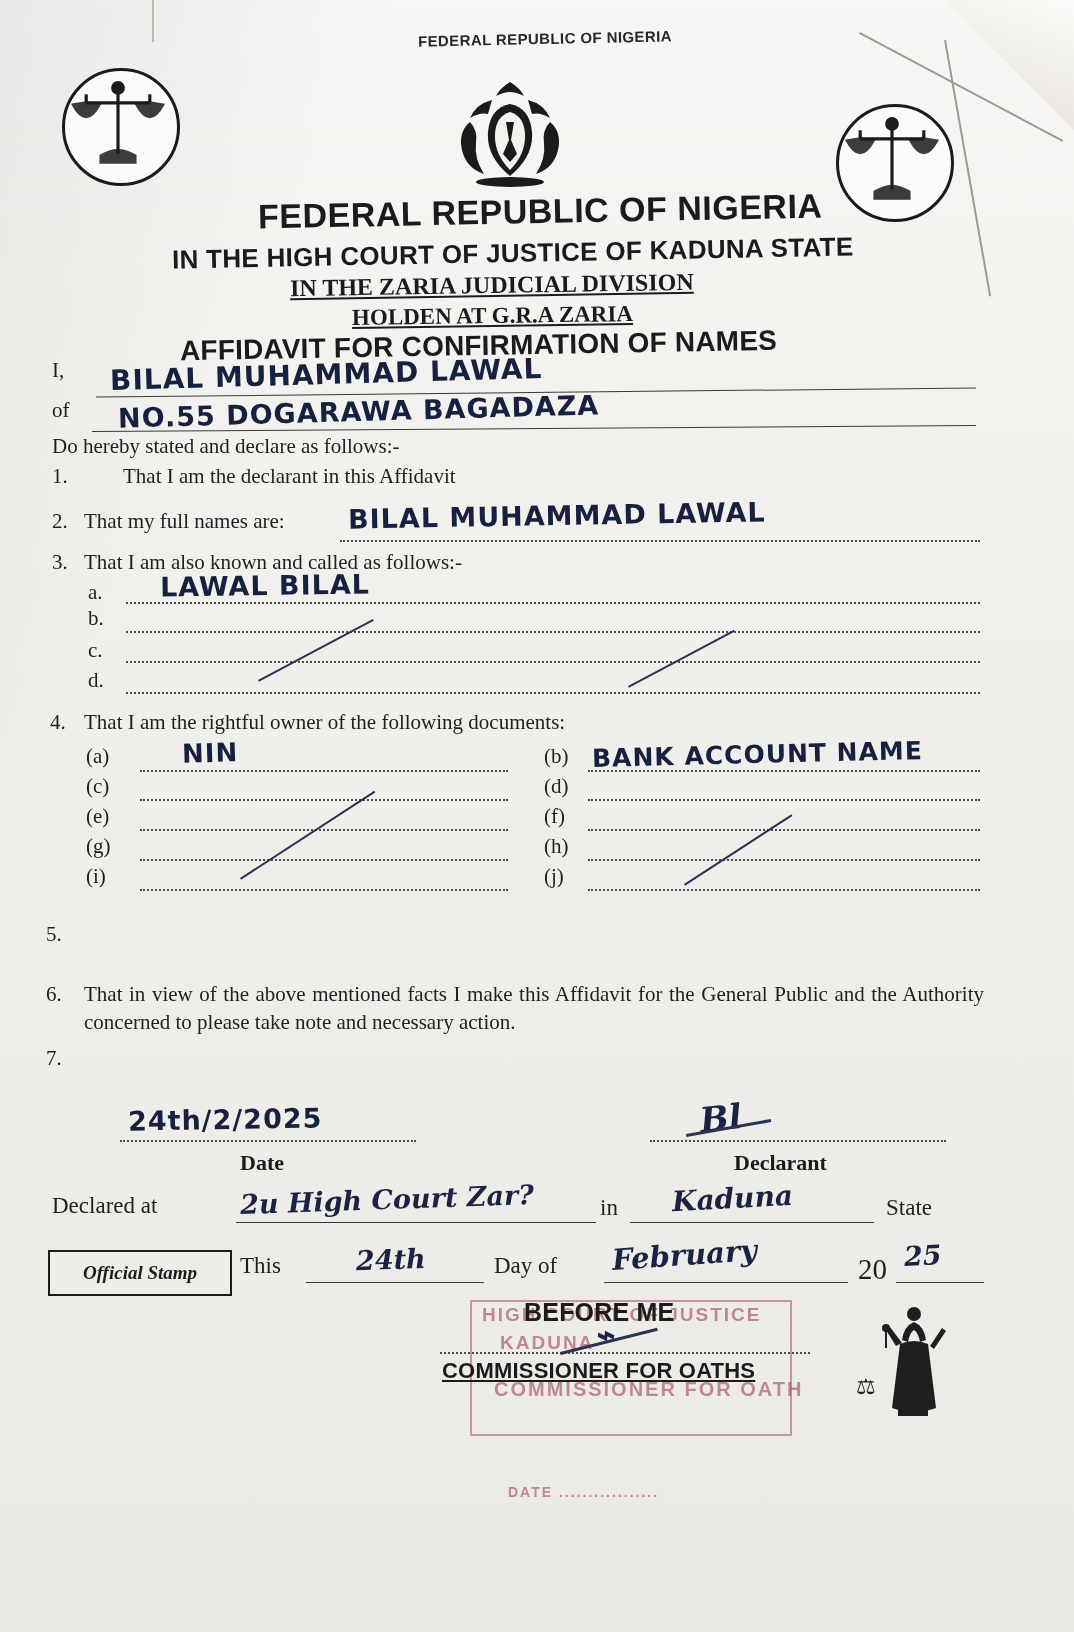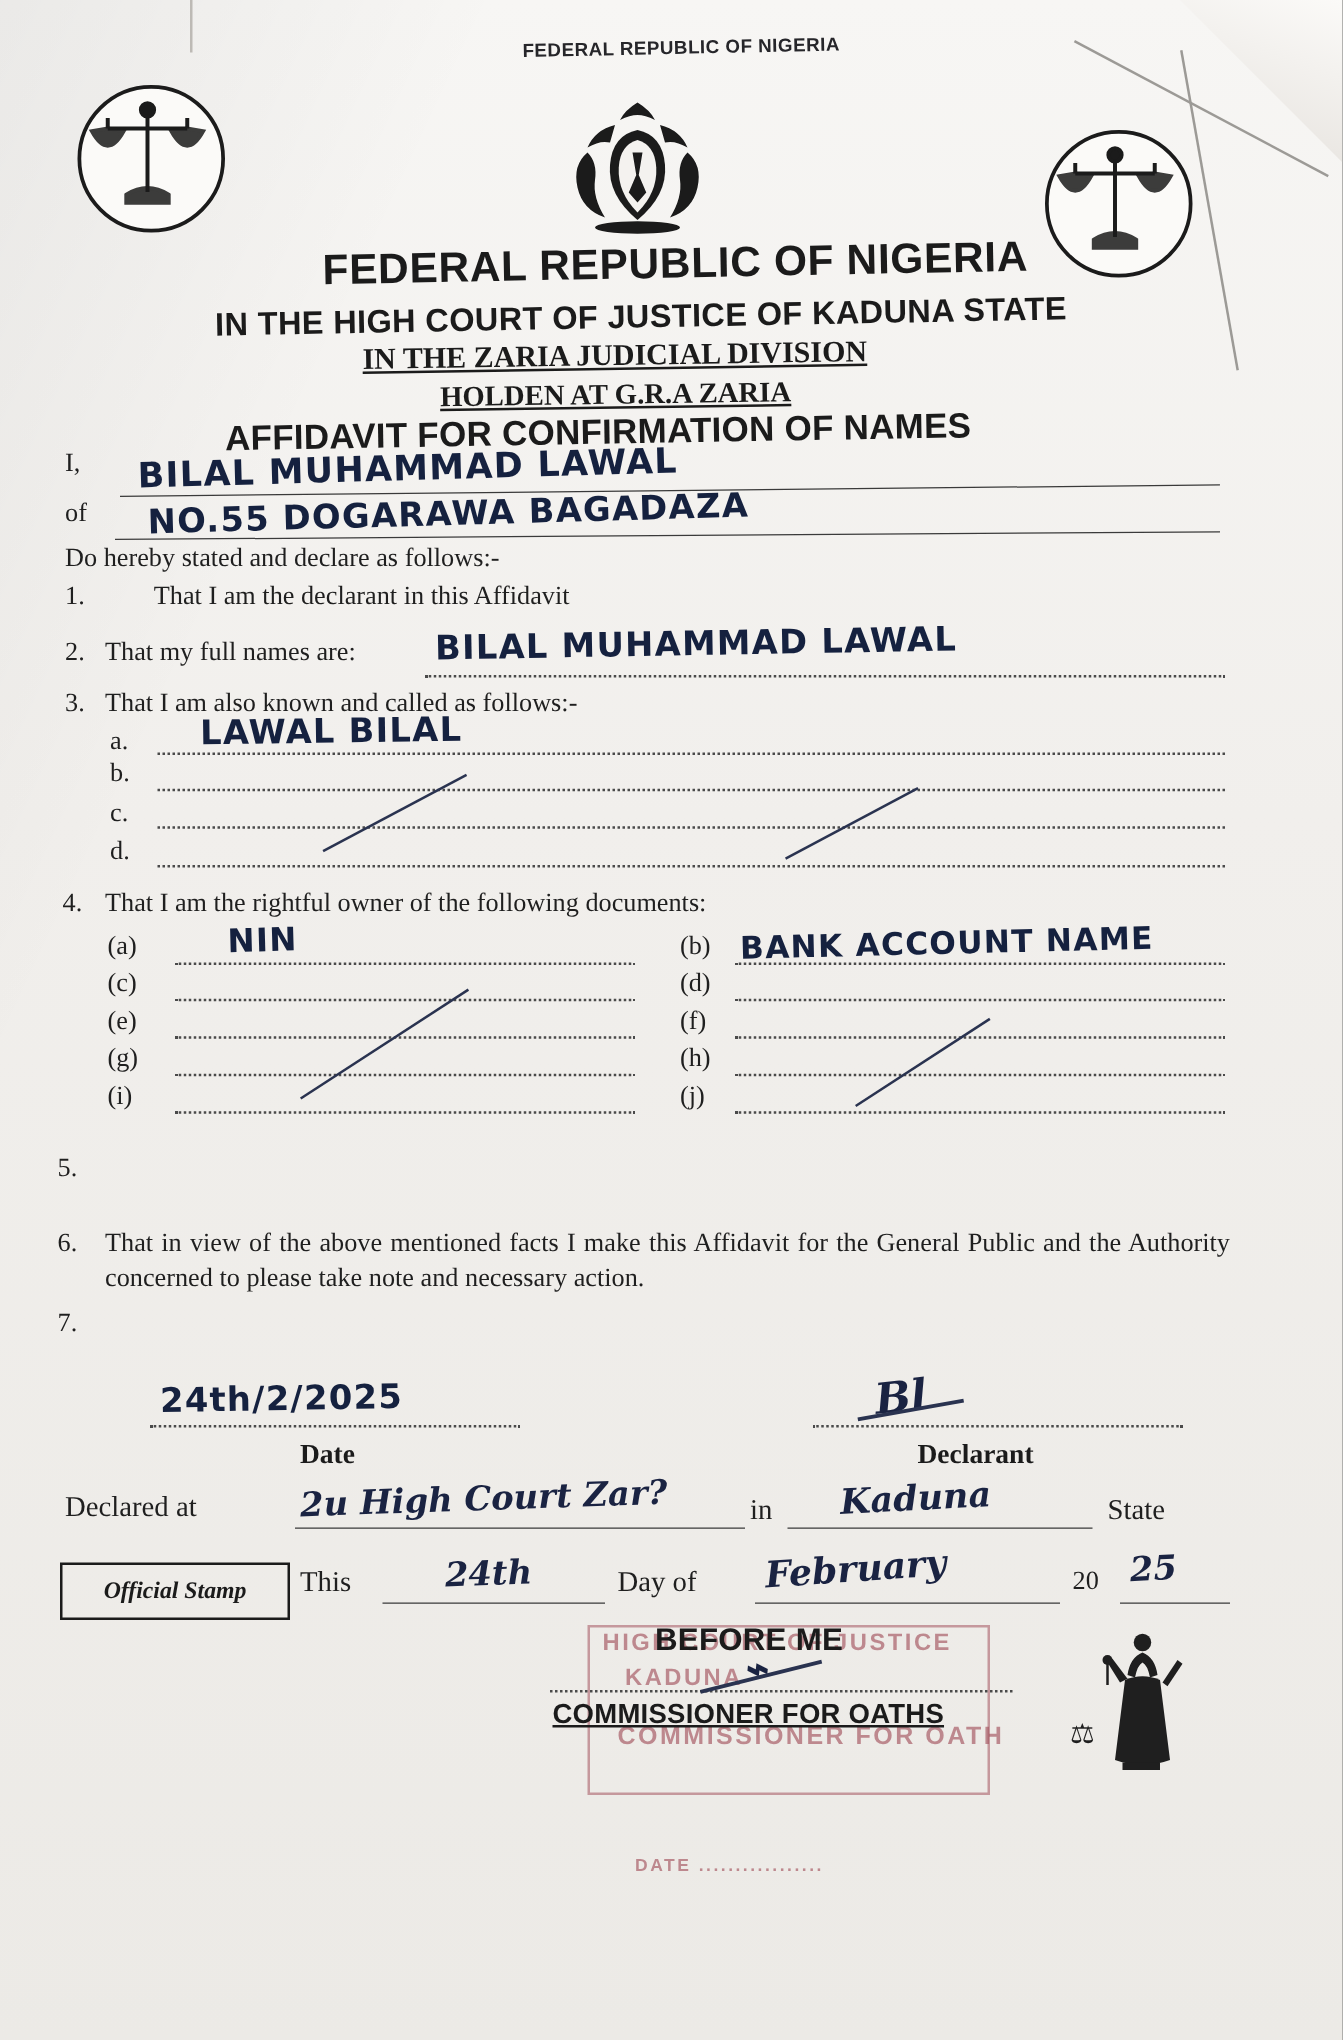--- a/index.html
+++ b/index.html
@@ -318,21 +318,21 @@
 
   <div class="stamp-box" style="left:48px;top:1250px;width:180px;height:42px;">
     <span>Official Stamp</span>
   </div>
   <div class="abs body-txt" style="left:240px;top:1250px;font-size:23px;">This</div>
   <div class="abs solidline" style="left:306px;top:1282px;width:178px;"></div>
   <div class="abs hand2" style="left:356px;top:1244px;font-size:27px;transform:rotate(-2deg);">24th</div>
   <div class="abs body-txt" style="left:494px;top:1250px;font-size:23px;">Day of</div>
   <div class="abs solidline" style="left:604px;top:1282px;width:244px;"></div>
   <div class="abs hand2" style="left:612px;top:1238px;font-size:29px;transform:rotate(-4deg);">February</div>
-  <div class="abs body-txt" style="left:858px;top:1250px;font-size:21px;">20</div>
+  <div class="abs body-txt" style="left:858px;top:1250px;font-size:29px;">20</div>
   <div class="abs solidline" style="left:896px;top:1282px;width:88px;"></div>
   <div class="abs hand2" style="left:904px;top:1240px;font-size:27px;transform:rotate(-3deg);">25</div>
 
   <div class="stamp-rect" style="left:470px;top:1300px;width:318px;height:132px;"></div>
   <div class="stamp-ink" style="left:482px;top:1304px;font-size:19px;">HIGH COURT OF JUSTICE</div>
   <div class="stamp-ink" style="left:500px;top:1332px;font-size:19px;">KADUNA</div>
   <div class="stamp-ink" style="left:494px;top:1378px;font-size:20px;">COMMISSIONER FOR OATH</div>
   <div class="stamp-ink" style="left:508px;top:1484px;font-size:14px;">DATE .................</div>
 
   <div class="abs title5" style="left:524px;top:1298px;font-size:25px;">BEFORE ME</div>

